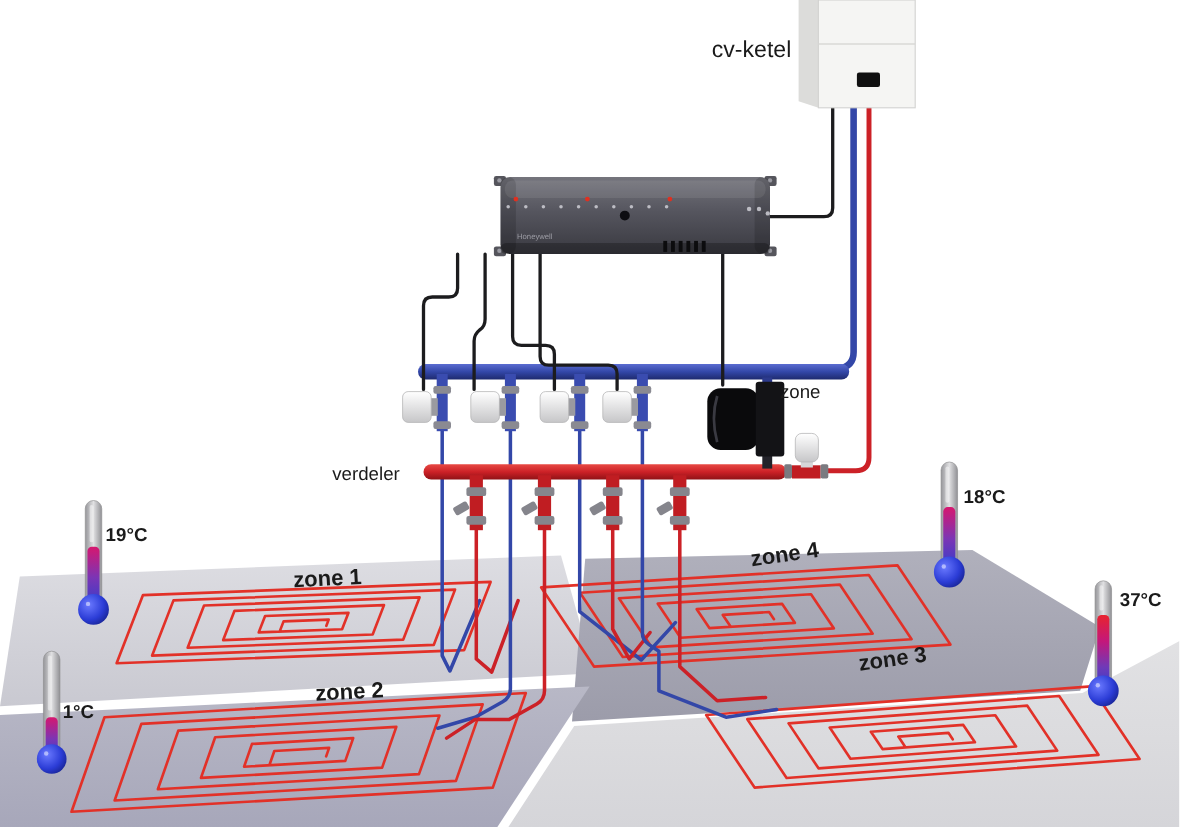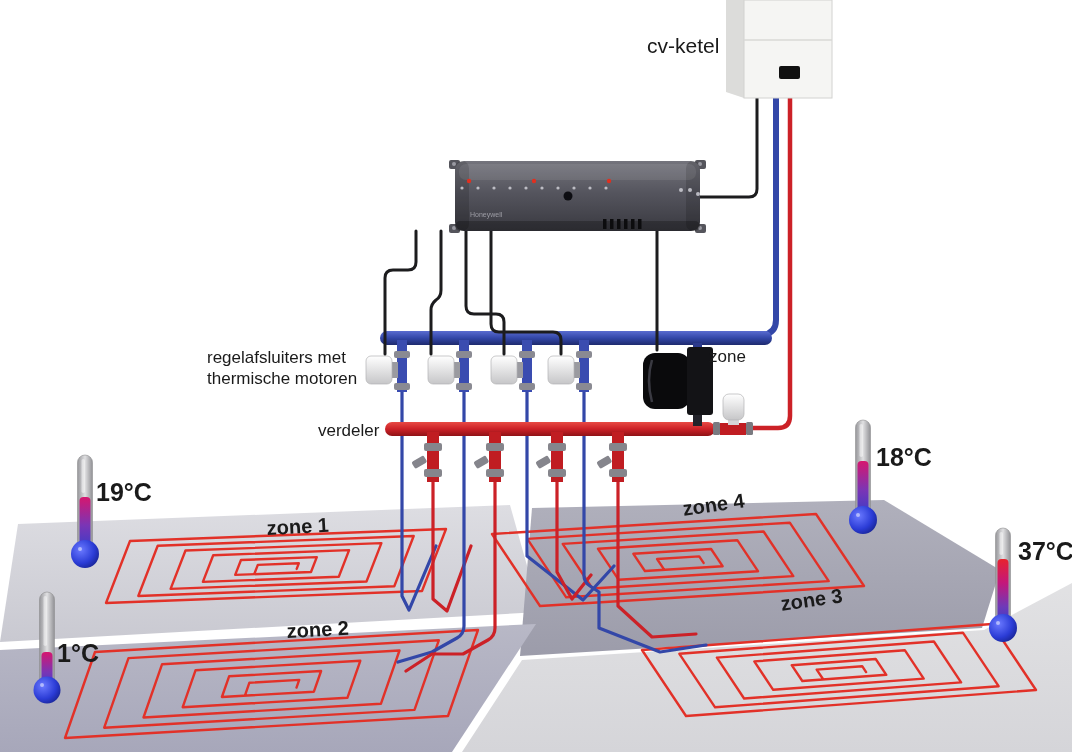--- a/index.html
+++ b/index.html
@@ -5,21 +5,21 @@
   html,body{margin:0;padding:0;background:#ffffff;}
   .stage{
     position:relative;width:1072px;height:752px;overflow:hidden;
     background:#ffffff;font-family:"Liberation Sans",sans-serif;
   }
   .stage svg{position:absolute;left:0;top:0;}
   .lbl{position:absolute;color:#1a1a1a;white-space:nowrap;line-height:1.22;}
   .lbl-plain{font-size:17px;}
   .lbl-big{font-size:21px;}
   .lbl-zone{font-size:20px;font-weight:bold;transform-origin:left top;}
-  .lbl-temp{font-size:25px;font-weight:bold;}
+  .lbl-temp{font-size:17px;font-weight:bold;}
   .rot-3{transform:rotate(-3deg);}
   .rot-8{transform:rotate(-8deg);}
   .coil{stroke:#e23128;fill:none;stroke-width:2.4;stroke-linejoin:round;stroke-linecap:round;}
   .bluepipe{stroke:#3347a8;stroke-width:3.2;fill:none;stroke-linecap:round;stroke-linejoin:round;}
   .redpipe{stroke:#cc2127;stroke-width:3.2;fill:none;stroke-linecap:round;stroke-linejoin:round;}
   .wire{stroke:#1c1c1e;stroke-width:3;fill:none;stroke-linecap:round;stroke-linejoin:round;}
 </style>
 </head>
 <body>
 
@@ -285,25 +285,21 @@
   <g>
     <rect x="995.5" y="528" width="15" height="95" rx="7.5" fill="url(#tubeGrad)" stroke="#8e8e90" stroke-width="0.6"></rect>
     <rect x="997.5" y="559" width="11" height="68" rx="4" fill="url(#fluidGradHot)"></rect>
     <rect x="999.5" y="532" width="3.5" height="23" rx="1.7" fill="#ffffff" opacity="0.45"></rect>
     <circle cx="1003" cy="628" r="14" fill="url(#bulbGrad)"></circle>
     <circle cx="998" cy="623" r="2" fill="#ffffff" opacity="0.5"></circle>
   </g>
 </svg>
 
 <div class="lbl lbl-big" style="left:647px;top:33px;">cv-ketel</div>
-<div class="lbl lbl-plain" style="left:207px;top:348px;">
-  <div>regelafsluiters met</div>
-  <div>thermische motoren</div>
-</div>
-<div class="lbl lbl-plain" style="left:318px;top:421px;">verdeler</div>
+<div class="lbl lbl-plain" style="left:302px;top:421px;">verdeler</div>
 <div class="lbl lbl-plain" style="left:709px;top:347px;">zone</div>
 
 <div class="lbl lbl-zone rot-3" style="left:266px;top:516px;">zone 1</div>
 <div class="lbl lbl-zone rot-3" style="left:286px;top:619px;">zone 2</div>
 <div class="lbl lbl-zone rot-8" style="left:681px;top:497px;">zone 4</div>
 <div class="lbl lbl-zone rot-8" style="left:779px;top:592px;">zone 3</div>
 
 <div class="lbl lbl-temp" style="left:96px;top:477px;">19°C</div>
 <div class="lbl lbl-temp" style="left:57px;top:638px;">1°C</div>
 <div class="lbl lbl-temp" style="left:876px;top:442px;">18°C</div>

